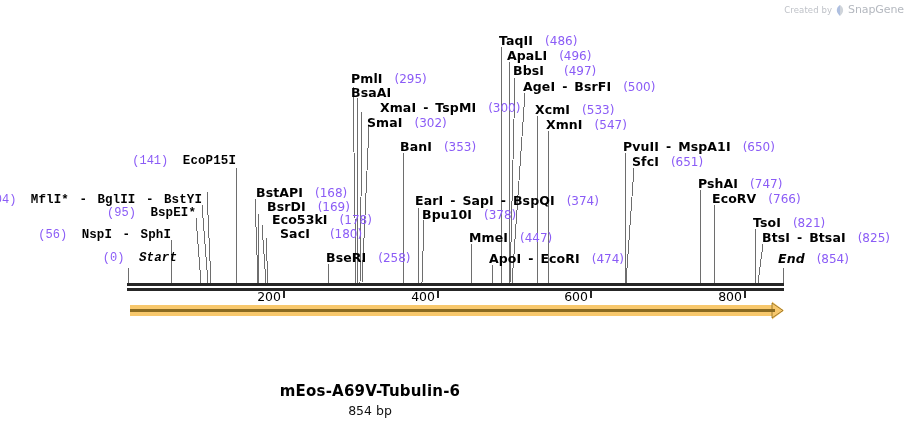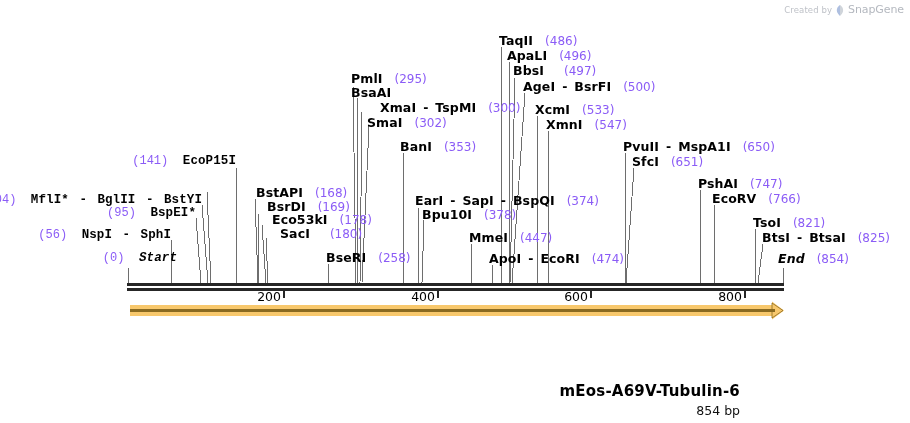--- a/index.html
+++ b/index.html
@@ -120,21 +120,21 @@
   
   #orf {
     position: absolute;
   }
 
   
   #title-block {
     position: absolute;
     left: 0;
     width: 740px;
-    text-align: right;
+    text-align: center;
   }
   #seq-title {
     font-size: 15px;
     font-weight: bold;
     letter-spacing: 0.2px;
     color: #000;
   }
   #seq-length {
     font-size: 12.5px;
     color: #111;

